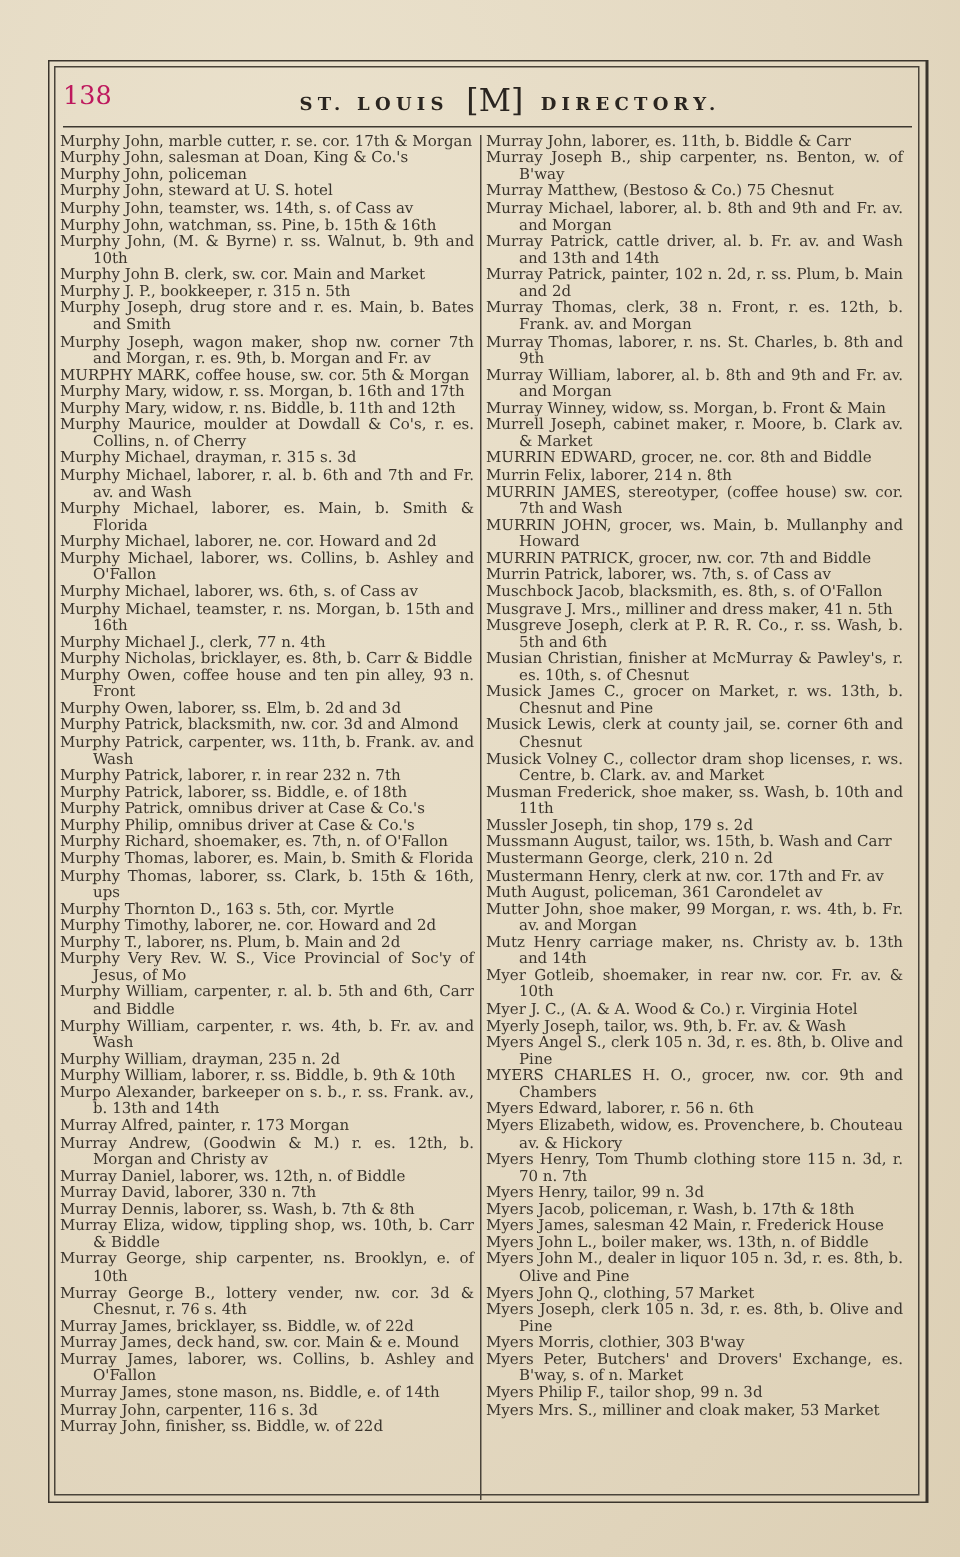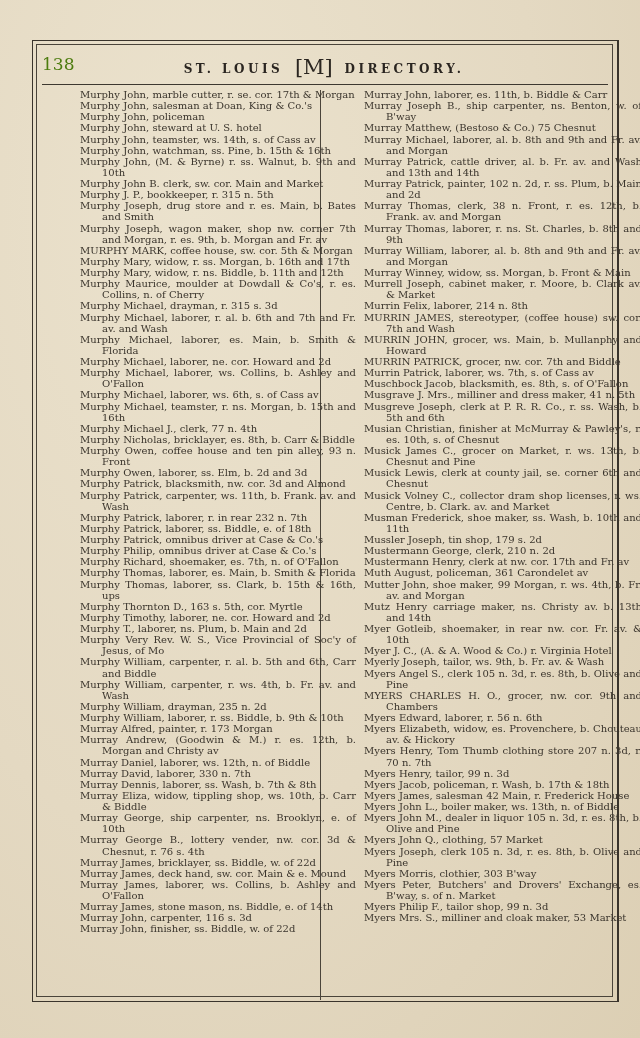--- a/index.html
+++ b/index.html
@@ -18,43 +18,42 @@
   }
   .frame-inner {
     position: absolute; left: 36px; top: 44px; width: 575px; height: 951px;
     border: 1px solid #4a443a;
   }
   .header {
     position: absolute; left: 40px; top: 46px; width: 568px; height: 36px;
   }
   .page-num {
     position: absolute; left: 2px; top: 8px;
-    font-family: "DejaVu Serif", serif; font-size: 17px; color: #4d7c0f;
+    font-family: "DejaVu Serif", serif; font-size: 17px; color: #be185d;
   }
   .running-title {
-    position: absolute; left: 0; width: 100%; top: 8px; text-align: center;
+    position: absolute; left: 16px; width: 100%; top: 8px; text-align: center;
     font-family: "DejaVu Serif", serif; font-size: 12px; letter-spacing: 3.5px;
     font-weight: bold; color: #2a2520;
   }
   .running-title .letter {
     font-size: 21px; font-weight: normal; letter-spacing: 0; position: relative; top: 1px;
     margin: 0 4px;
   }
   .header-rule {
     position: absolute; left: 42px; top: 84px; width: 566px; height: 0;
     border-top: 1px solid #3d3830;
   }
   .col-rule {
     position: absolute; left: 320px; top: 90px; height: 910px; width: 0;
     border-left: 1px solid #4a443a;
   }
   .col {
     position: absolute; top: 89px; font-size: 10px; line-height: 11.12px;
     color: #3a342c;
-    margin-left: 40px;
   }
   .col.left { left: 40px; width: 276px; }
   .col.right { left: 324px; width: 278px; }
   .entry {
     text-align: justify; padding-left: 22px; text-indent: -22px;
     margin: 0; white-space: normal;
   }
 </style>
 </head>
 <body>
@@ -110,20 +109,21 @@
     <p class="entry">Murphy Thomas, laborer, es. Main, b. Smith &amp; Florida</p>
     <p class="entry">Murphy Thomas, laborer, ss. Clark, b. 15th &amp; 16th, ups</p>
     <p class="entry">Murphy Thornton D., 163 s. 5th, cor. Myrtle</p>
     <p class="entry">Murphy Timothy, laborer, ne. cor. Howard and 2d</p>
     <p class="entry">Murphy T., laborer, ns. Plum, b. Main and 2d</p>
     <p class="entry">Murphy Very Rev. W. S., Vice Provincial of Soc'y of Jesus, of Mo</p>
     <p class="entry">Murphy William, carpenter, r. al. b. 5th and 6th, Carr and Biddle</p>
     <p class="entry">Murphy William, carpenter, r. ws. 4th, b. Fr. av. and Wash</p>
     <p class="entry">Murphy William, drayman, 235 n. 2d</p>
     <p class="entry">Murphy William, laborer, r. ss. Biddle, b. 9th &amp; 10th</p>
+    <p class="entry">Murpo Alexander, barkeeper on s. b., r. ss. Frank. av., b. 13th and 14th</p>
     <p class="entry">Murray Alfred, painter, r. 173 Morgan</p>
     <p class="entry">Murray Andrew, (Goodwin &amp; M.) r. es. 12th, b. Morgan and Christy av</p>
     <p class="entry">Murray Daniel, laborer, ws. 12th, n. of Biddle</p>
     <p class="entry">Murray David, laborer, 330 n. 7th</p>
     <p class="entry">Murray Dennis, laborer, ss. Wash, b. 7th &amp; 8th</p>
     <p class="entry">Murray Eliza, widow, tippling shop, ws. 10th, b. Carr &amp; Biddle</p>
     <p class="entry">Murray George, ship carpenter, ns. Brooklyn, e. of 10th</p>
     <p class="entry">Murray George B., lottery vender, nw. cor. 3d &amp; Chesnut, r. 76 s. 4th</p>
     <p class="entry">Murray James, bricklayer, ss. Biddle, w. of 22d</p>
     <p class="entry">Murray James, deck hand, sw. cor. Main &amp; e. Mound</p>
@@ -137,47 +137,49 @@
     <p class="entry">Murray Joseph B., ship carpenter, ns. Benton, w. of B'way</p>
     <p class="entry">Murray Matthew, (Bestoso &amp; Co.) 75 Chesnut</p>
     <p class="entry">Murray Michael, laborer, al. b. 8th and 9th and Fr. av. and Morgan</p>
     <p class="entry">Murray Patrick, cattle driver, al. b. Fr. av. and Wash and 13th and 14th</p>
     <p class="entry">Murray Patrick, painter, 102 n. 2d, r. ss. Plum, b. Main and 2d</p>
     <p class="entry">Murray Thomas, clerk, 38 n. Front, r. es. 12th, b. Frank. av. and Morgan</p>
     <p class="entry">Murray Thomas, laborer, r. ns. St. Charles, b. 8th and 9th</p>
     <p class="entry">Murray William, laborer, al. b. 8th and 9th and Fr. av. and Morgan</p>
     <p class="entry">Murray Winney, widow, ss. Morgan, b. Front &amp; Main</p>
     <p class="entry">Murrell Joseph, cabinet maker, r. Moore, b. Clark av. &amp; Market</p>
+    <p class="entry">MURRIN EDWARD, grocer, ne. cor. 8th and Biddle</p>
     <p class="entry">Murrin Felix, laborer, 214 n. 8th</p>
     <p class="entry">MURRIN JAMES, stereotyper, (coffee house) sw. cor. 7th and Wash</p>
     <p class="entry">MURRIN JOHN, grocer, ws. Main, b. Mullanphy and Howard</p>
     <p class="entry">MURRIN PATRICK, grocer, nw. cor. 7th and Biddle</p>
     <p class="entry">Murrin Patrick, laborer, ws. 7th, s. of Cass av</p>
     <p class="entry">Muschbock Jacob, blacksmith, es. 8th, s. of O'Fallon</p>
     <p class="entry">Musgrave J. Mrs., milliner and dress maker, 41 n. 5th</p>
     <p class="entry">Musgreve Joseph, clerk at P. R. R. Co., r. ss. Wash, b. 5th and 6th</p>
     <p class="entry">Musian Christian, finisher at McMurray &amp; Pawley's, r. es. 10th, s. of Chesnut</p>
     <p class="entry">Musick James C., grocer on Market, r. ws. 13th, b. Chesnut and Pine</p>
     <p class="entry">Musick Lewis, clerk at county jail, se. corner 6th and Chesnut</p>
     <p class="entry">Musick Volney C., collector dram shop licenses, r. ws. Centre, b. Clark. av. and Market</p>
     <p class="entry">Musman Frederick, shoe maker, ss. Wash, b. 10th and 11th</p>
     <p class="entry">Mussler Joseph, tin shop, 179 s. 2d</p>
+    <p class="entry">Mussmann August, tailor, ws. 15th, b. Wash and Carr</p>
     <p class="entry">Mustermann George, clerk, 210 n. 2d</p>
     <p class="entry">Mustermann Henry, clerk at nw. cor. 17th and Fr. av</p>
     <p class="entry">Muth August, policeman, 361 Carondelet av</p>
     <p class="entry">Mutter John, shoe maker, 99 Morgan, r. ws. 4th, b. Fr. av. and Morgan</p>
     <p class="entry">Mutz Henry carriage maker, ns. Christy av. b. 13th and 14th</p>
     <p class="entry">Myer Gotleib, shoemaker, in rear nw. cor. Fr. av. &amp; 10th</p>
     <p class="entry">Myer J. C., (A. &amp; A. Wood &amp; Co.) r. Virginia Hotel</p>
     <p class="entry">Myerly Joseph, tailor, ws. 9th, b. Fr. av. &amp; Wash</p>
     <p class="entry">Myers Angel S., clerk 105 n. 3d, r. es. 8th, b. Olive and Pine</p>
     <p class="entry">MYERS CHARLES H. O., grocer, nw. cor. 9th and Chambers</p>
     <p class="entry">Myers Edward, laborer, r. 56 n. 6th</p>
     <p class="entry">Myers Elizabeth, widow, es. Provenchere, b. Chouteau av. &amp; Hickory</p>
-    <p class="entry">Myers Henry, Tom Thumb clothing store 207 n. 3d, r. 70 n. 7th</p>
+    <p class="entry">Myers Henry, Tom Thumb clothing store 115 n. 3d, r. 70 n. 7th</p>
     <p class="entry">Myers Henry, tailor, 99 n. 3d</p>
     <p class="entry">Myers Jacob, policeman, r. Wash, b. 17th &amp; 18th</p>
     <p class="entry">Myers James, salesman 42 Main, r. Frederick House</p>
     <p class="entry">Myers John L., boiler maker, ws. 13th, n. of Biddle</p>
     <p class="entry">Myers John M., dealer in liquor 105 n. 3d, r. es. 8th, b. Olive and Pine</p>
     <p class="entry">Myers John Q., clothing, 57 Market</p>
     <p class="entry">Myers Joseph, clerk 105 n. 3d, r. es. 8th, b. Olive and Pine</p>
     <p class="entry">Myers Morris, clothier, 303 B'way</p>
     <p class="entry">Myers Peter, Butchers' and Drovers' Exchange, es. B'way, s. of n. Market</p>
     <p class="entry">Myers Philip F., tailor shop, 99 n. 3d</p>

